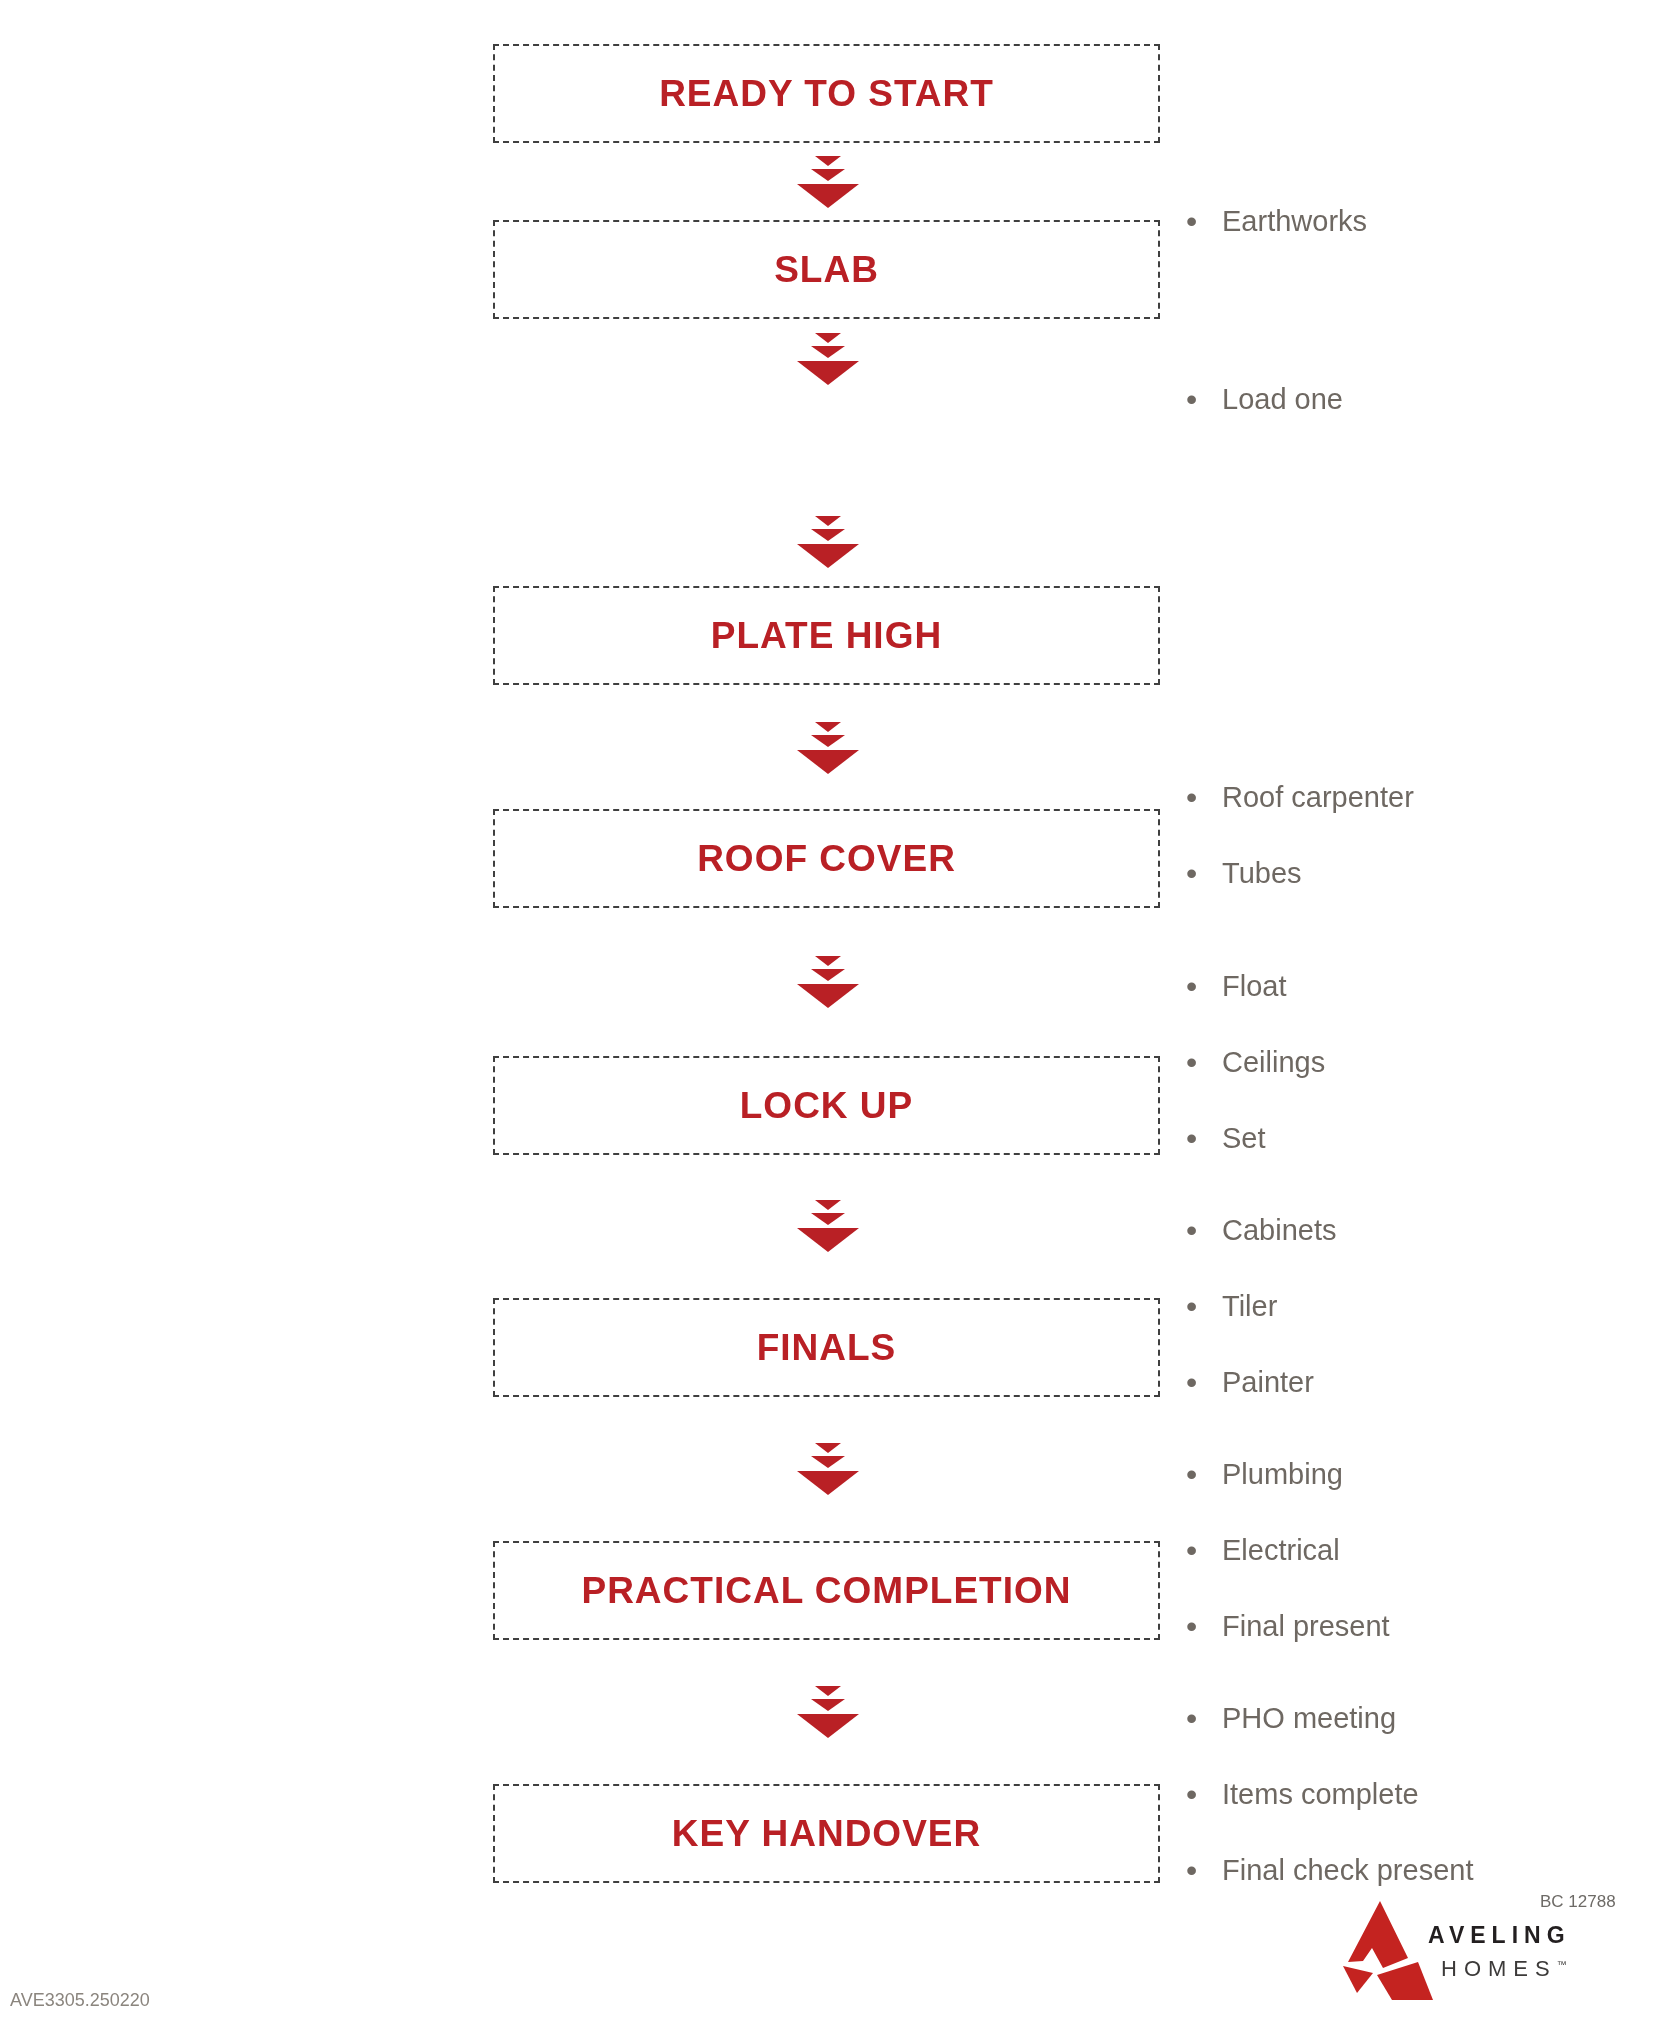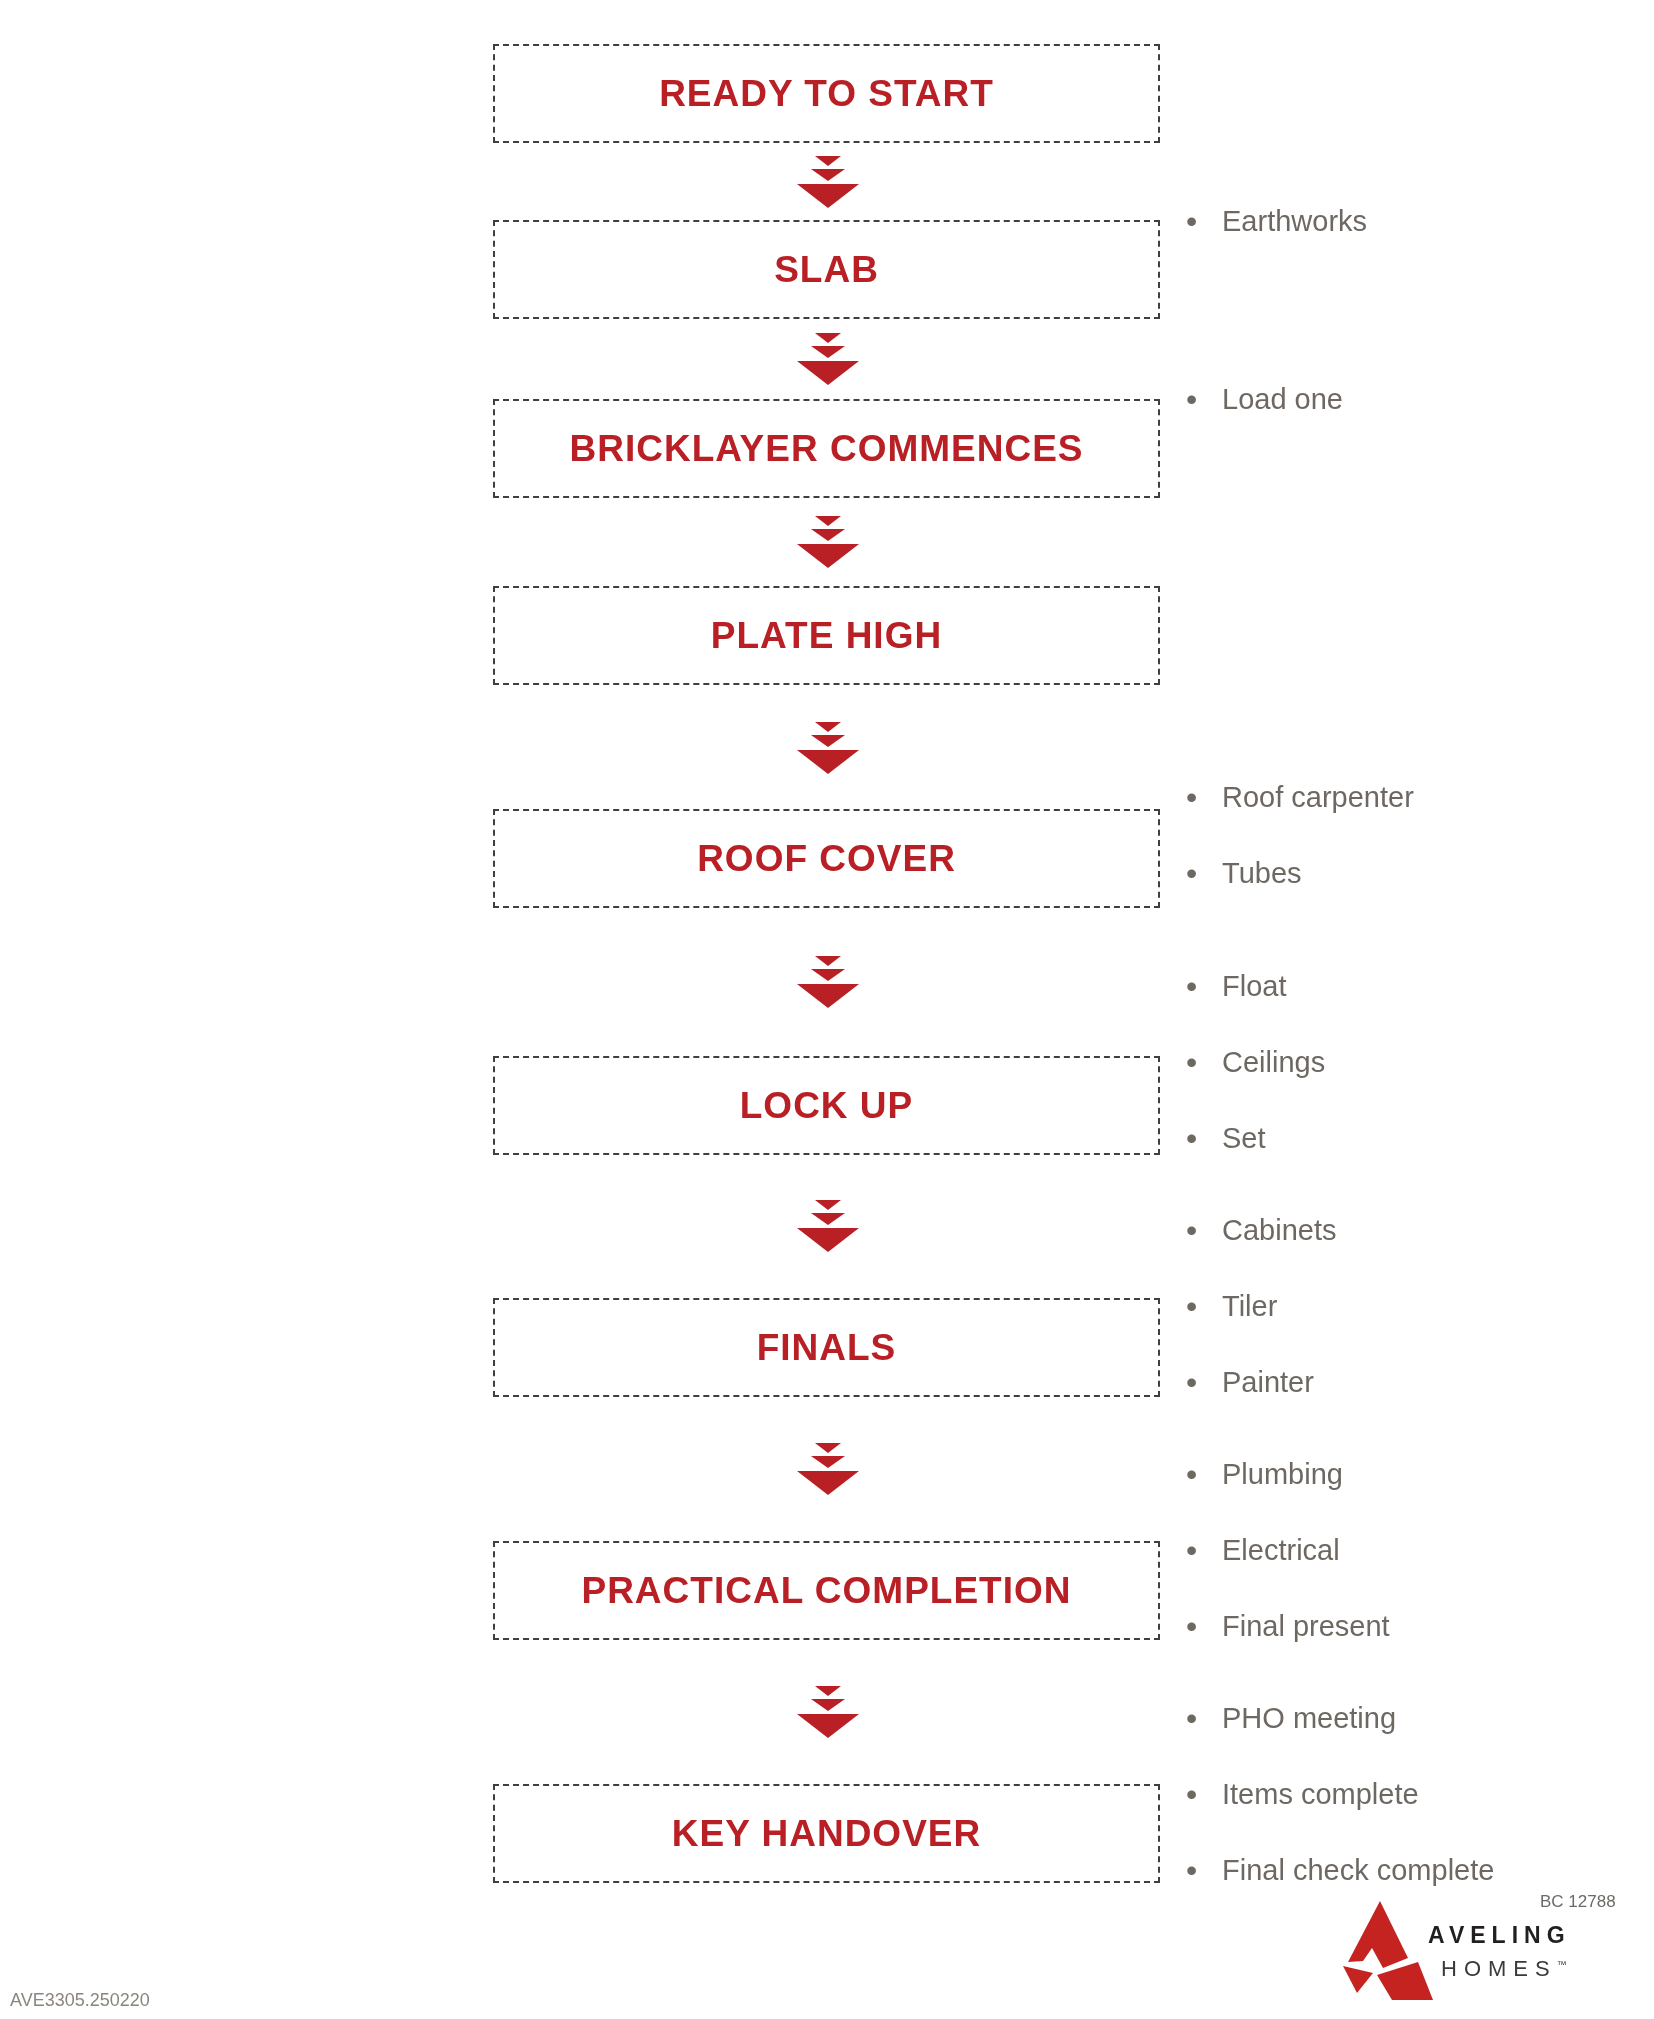--- a/index.html
+++ b/index.html
@@ -62,23 +62,20 @@
 <body>
 
 <div class="canvas">
 
   <div class="stage-box" style="top:44px">
       <span class="stage-label">READY TO START</span>
     </div>
   <div class="stage-box" style="top:220px">
       <span class="stage-label">SLAB</span>
     </div>
-  <div class="stage-box" style="top:399px">
-      <span class="stage-label">BRICKLAYER COMMENCES</span>
-    </div>
   <div class="stage-box" style="top:586px">
       <span class="stage-label">PLATE HIGH</span>
     </div>
   <div class="stage-box" style="top:809px">
       <span class="stage-label">ROOF COVER</span>
     </div>
   <div class="stage-box" style="top:1056px">
       <span class="stage-label">LOCK UP</span>
     </div>
   <div class="stage-box" style="top:1298px">
@@ -185,21 +182,21 @@
     <li>Painter</li>
   </ul>
   <ul class="notes" style="top:1416px">
     <li>Plumbing</li>
     <li>Electrical</li>
     <li>Final present</li>
   </ul>
   <ul class="notes" style="top:1660px">
     <li>PHO meeting</li>
     <li>Items complete</li>
-    <li>Final check complete</li>
+    <li>Final check present</li>
   </ul>
 
   <div class="logo-mark">
     <svg width="98" height="104" viewBox="0 0 98 104">
       <g fill="var(--logo-red)">
         <polygon points="42,3 70,60 45,70 34,50 25,63 10,64"></polygon>
         <polygon points="39,77 80,64 95,102 54,102"></polygon>
         <polygon points="5,68 35,75 19,95"></polygon>
       </g>
     </svg>

